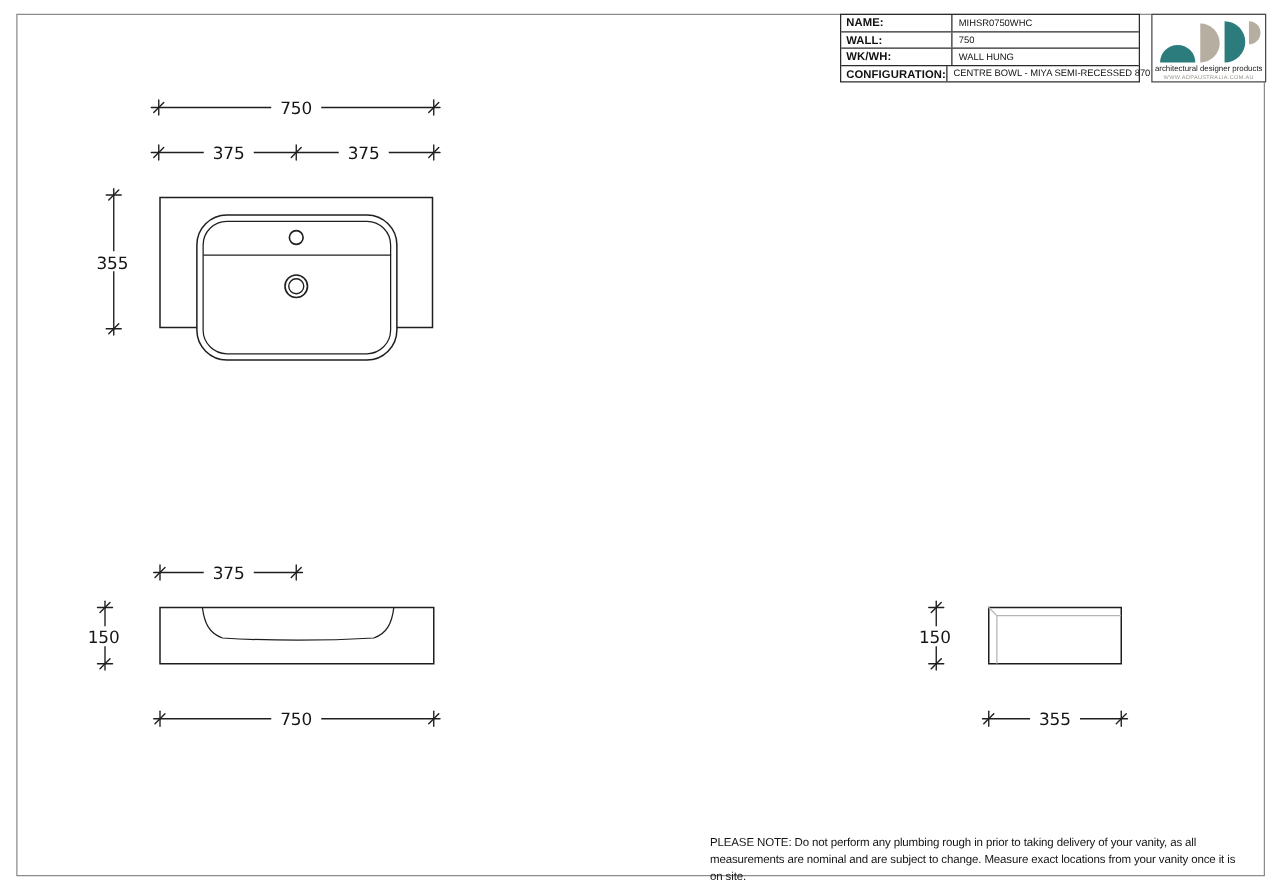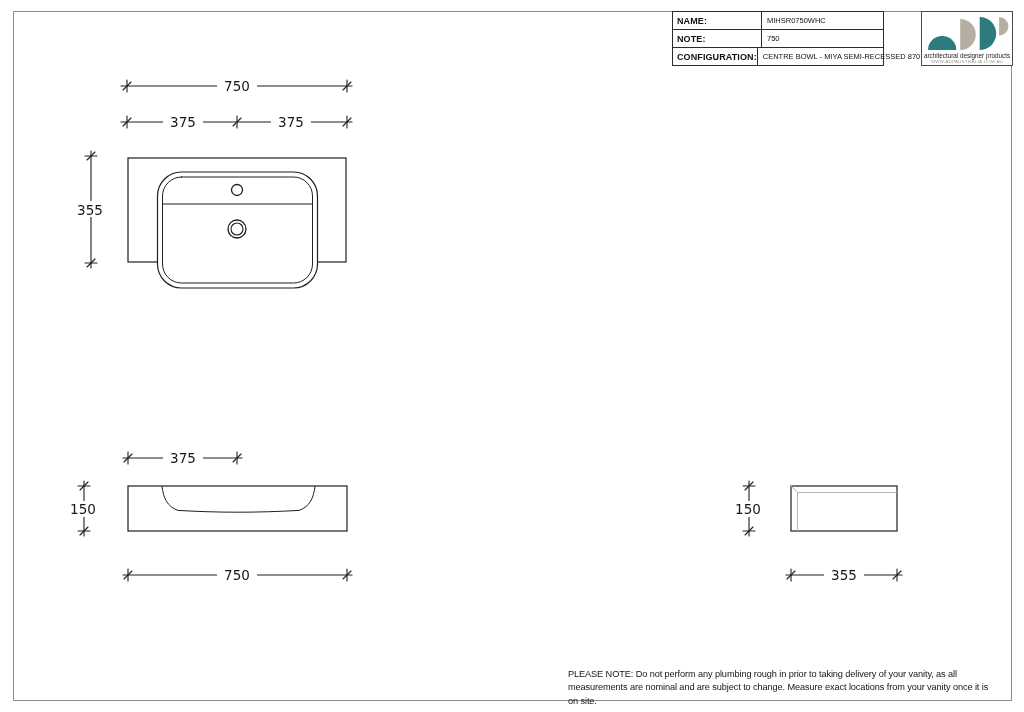--- a/index.html
+++ b/index.html
@@ -11,21 +11,21 @@
     overflow:hidden;
     color:#111;
   }
   .sheet-border{
     position:absolute;left:13px;top:11px;width:999px;height:690px;
     border:1px solid #8c8c8c;
     box-sizing:border-box;
   }
   
   .title-block{
-    position:absolute;left:672px;top:11px;width:212px;height:55px;
+    position:absolute;left:672px;top:11px;width:240px;height:55px;
     border:1px solid #2b2b2b;background:#fff;
     box-sizing:border-box;
     display:flex;flex-direction:column;
   }
   .tb-row{flex:1;display:flex;border-bottom:1px solid #2b2b2b;}
   .tb-row:last-child{border-bottom:none;}
   .tb-label{
     width:89px;border-right:1px solid #2b2b2b;
     font-size:9px;font-weight:700;
     display:flex;align-items:center;padding-left:4px;
@@ -62,22 +62,26 @@
 <body>
 
 <div class="sheet-border"></div>
 
 <div class="title-block">
   <div class="tb-row">
     <div class="tb-label">NAME:</div>
     <div class="tb-value">MIHSR0750WHC</div>
   </div>
   <div class="tb-row">
-    <div class="tb-label">NOTE:</div>
+    <div class="tb-label">WALL:</div>
     <div class="tb-value">750</div>
+  </div>
+  <div class="tb-row">
+    <div class="tb-label">WK/WH:</div>
+    <div class="tb-value">WALL HUNG</div>
   </div>
   <div class="tb-row">
     <div class="tb-label">CONFIGURATION:</div>
     <div class="tb-value">CENTRE BOWL - MIYA SEMI-RECESSED 870</div>
   </div>
 </div>
 
 <div class="logo-box">
   <svg width="84" height="37" viewBox="0 0 86 38">
     <path d="M3,36 A14.5,14.5 0 0 1 32,36 Z" fill="#2d7c7d"></path>

